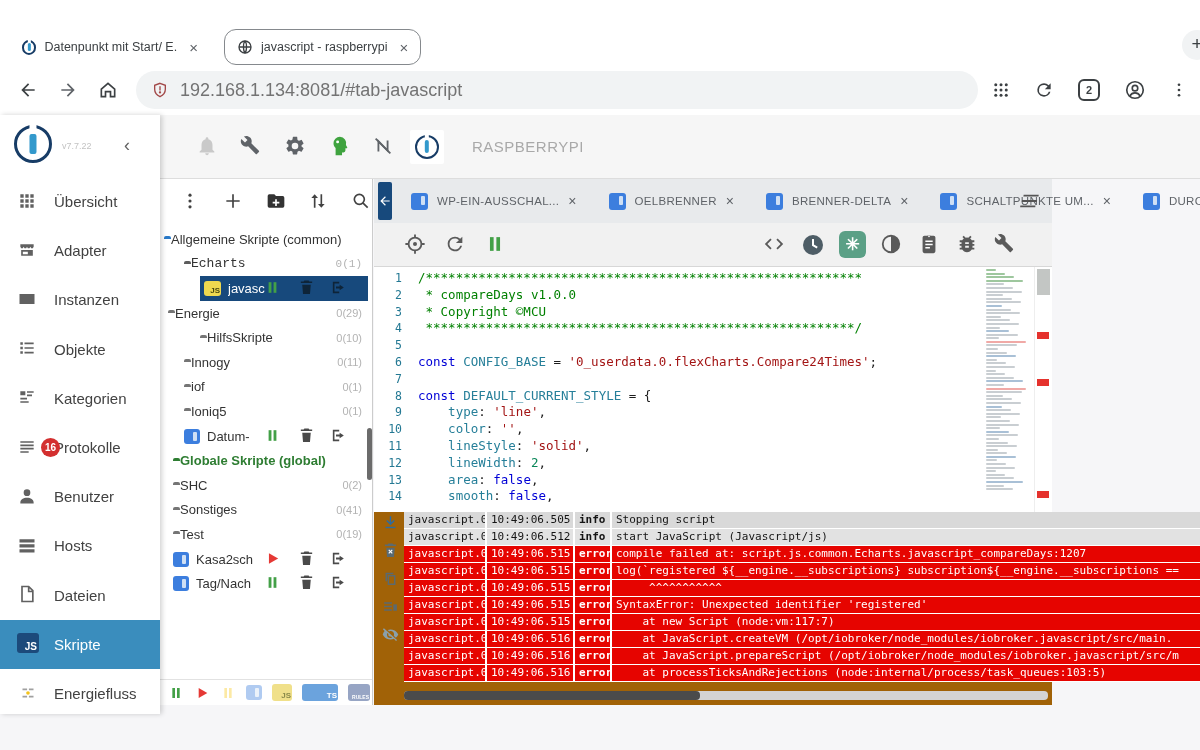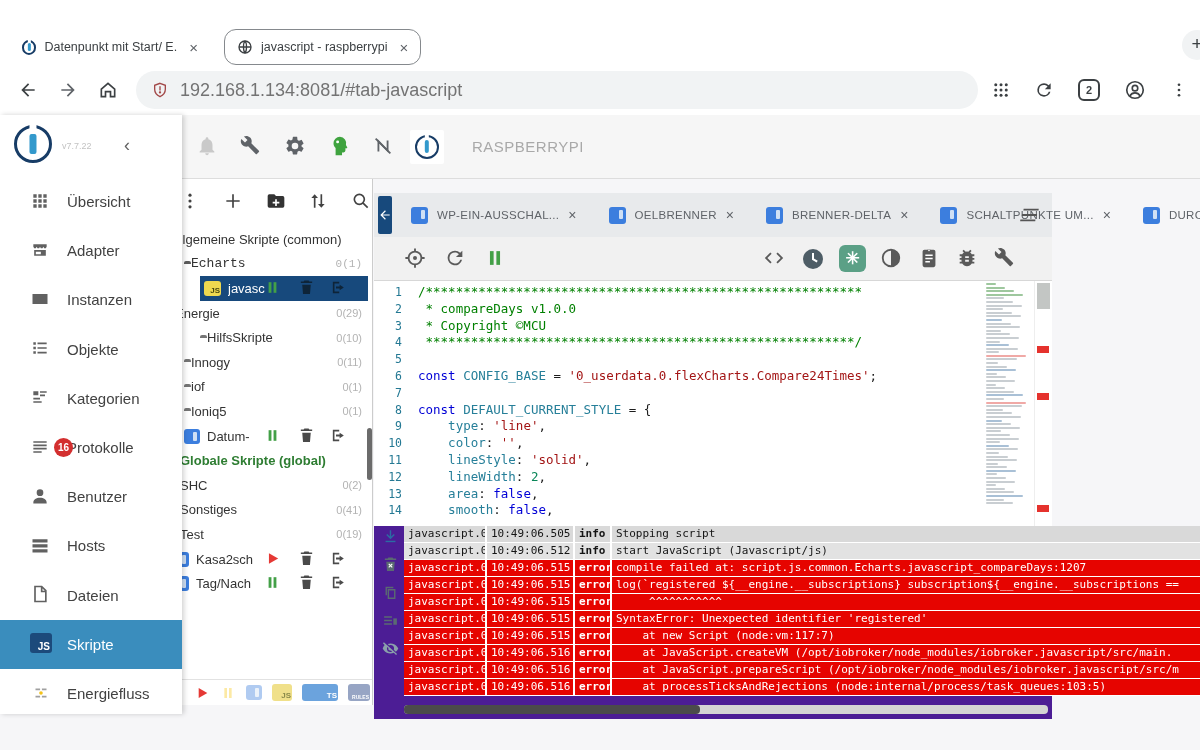--- a/index.html
+++ b/index.html
@@ -27,29 +27,29 @@
               font-weight:bold; display:flex; align-items:center; justify-content:center; color:#3c4043; }
 
   
   .ioblogo { position:relative; border-radius:50%; border:3px solid #173c66; }
   .ioblogo::before { content:""; position:absolute; left:50%; top:18%; transform:translateX(-50%);
                      width:22%; height:64%; background:#3399cc; border-radius:2px; }
   .ioblogo::after { content:""; position:absolute; left:50%; top:-4px; transform:translateX(-50%);
                     width:22%; height:5px; background:#fff; }
 
   
-  #sidebar { position:absolute; top:115px; left:0; width:182px; height:599px; background:#fff;
+  #sidebar { position:absolute; top:115px; left:0; width:160px; height:599px; background:#fff;
              box-shadow:2px 0 5px rgba(0,0,0,.18); z-index:5; }
   .logorow { position:relative; height:62px; }
   .logorow .ioblogo { position:absolute; left:14px; top:10px; width:38px; height:38px; }
   .version { position:absolute; left:62px; top:26px; font-size:9px; color:#c3c3c3; }
   .collapse { position:absolute; left:124px; top:20px; font-size:18px; color:#616161; }
   .navitem { position:relative; height:49.2px; display:flex; align-items:center; padding-left:17px;
              gap:15px; color:#424242; font-size:15px; cursor:pointer; }
-  .navitem .icon { width:22px; height:22px; color:#616161; position:relative;margin-left:13px; }
+  .navitem .icon { width:22px; height:22px; color:#616161; position:relative; }
   .navitem.selected { background:#3a8dbd; color:#fff; }
   .navitem.selected .icon { color:#fff; }
   .navbadge { position:absolute; left:24px; top:1px; min-width:19px; height:19px; background:#d32f2f;
               border-radius:10px; color:#fff; font-size:10px; font-weight:bold; display:flex;
               align-items:center; justify-content:center; padding:0 3px; z-index:2; }
   .jsbadge-side { width:22px; height:20px; background:#1c4a7b; border-radius:3px; color:#fff;
                   font-size:10px; font-weight:bold; display:flex; align-items:flex-end;
                   justify-content:flex-end; padding:1px 2px; }
 
   
@@ -86,21 +86,21 @@
   .badge.js { width:17px; height:15px; background:#efd94f; color:#4a4a10; font-size:8px; padding:1px 1px; }
   .badge.blockly { position:relative; width:16px; height:15px; background:#3c7ede; border-radius:3px; }
   .badge.blockly::after { content:""; position:absolute; right:3px; top:3px; width:4px; height:9px;
                           background:#cfe0f5; border-radius:1px; }
   #treefooter { position:absolute; bottom:0; left:0; right:0; height:26px; border-top:1px solid #e2e2e2;
                 display:flex; align-items:center; gap:10px; padding:0 8px; }
   #treescroll { position:absolute; left:367px; top:428px; width:5px; height:52px; background:#6b6b6b;
                 border-radius:3px; z-index:6; }
 
   
-  #editorpanel { position:absolute; top:193px; left:374px; width:678px; height:526px; background:#4c1d95; }
+  #editorpanel { position:absolute; top:179px; left:374px; width:678px; height:526px; background:#a16207; }
   #etabs { position:relative; height:44px; background:#e8eaec; display:flex; align-items:center; }
   .backbtn { width:22px; height:38px; margin:0 3px 0 4px; background:#17497c; border-radius:2px;
              color:#fff; display:flex; align-items:center; justify-content:center; font-size:14px; }
   .etab { display:flex; align-items:center; gap:9px; height:44px; padding:0 16px; }
   .etab-label { font-size:11.5px; color:#5f6368; letter-spacing:.3px; white-space:nowrap; }
   .etab-close { color:#5f6368; font-size:14px; }
   .etab .badge.blockly { width:17px; height:17px; }
   #etabs-more { position:absolute; right:10px; top:14px; width:22px; height:16px; color:#555; }
   #etoolbar { height:44px; background:#f1f1f1; border-bottom:1px solid #d7d7d7; display:flex;
               align-items:center; }

